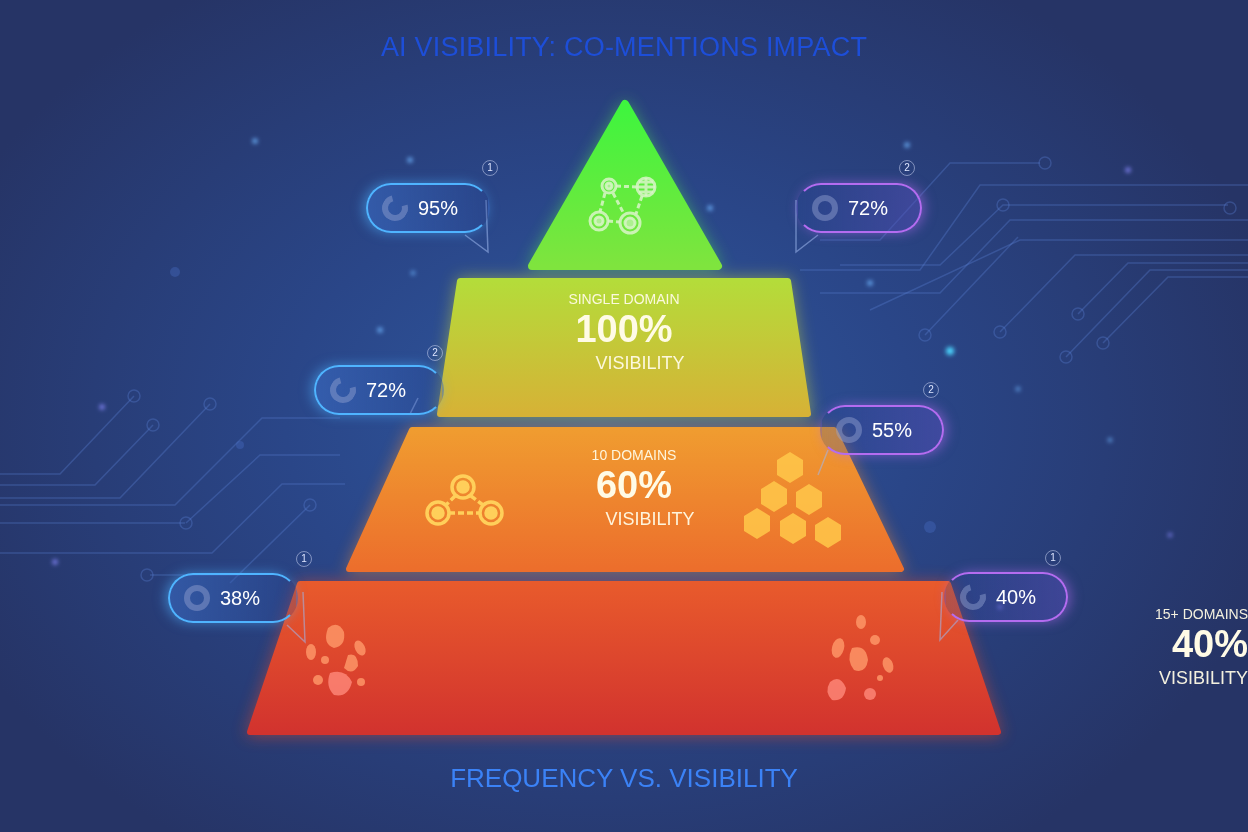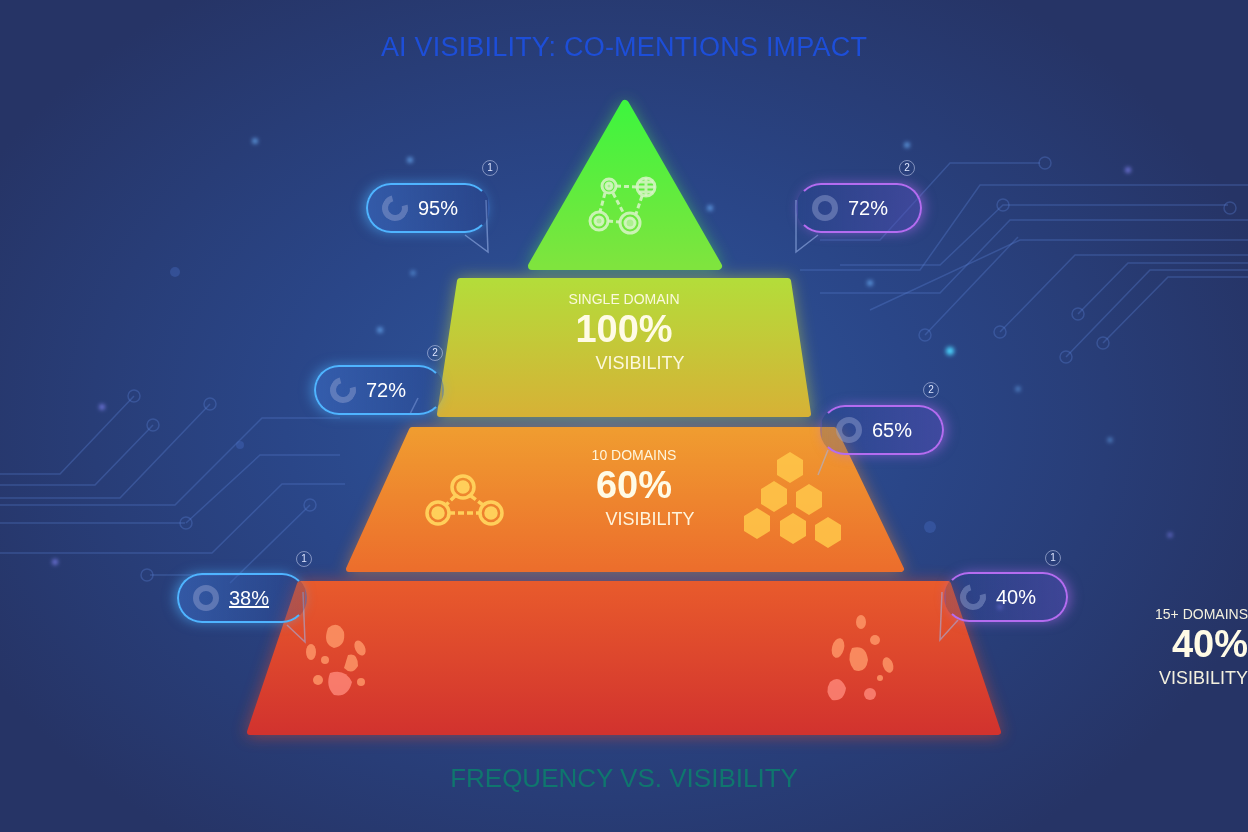--- a/index.html
+++ b/index.html
@@ -11,21 +11,21 @@
     color: #fff;
   }
   .bg-svg { position: absolute; left: 0; top: 0; width: 1248px; height: 832px; }
   .title {
     position: absolute; left: 0; width: 1248px; top: 32px;
     text-align: center; font-size: 27px; letter-spacing: 0.2px;
     color: #1d4ed8; font-weight: normal;
   }
   .subtitle {
     position: absolute; left: 0; width: 1248px; top: 763px;
-    text-align: center; font-size: 26px; color: #0f766e;
+    text-align: center; font-size: 26px; color: #3b82f6;
   }
   .tier-text {
     position: absolute; left: 0; width: 1248px; text-align: center; color: #fffbe6;
   }
   .tier-text .lbl { display: block; font-size: 14px; opacity: 0.95; }
   .tier-text .pct { display: block; font-size: 38px; font-weight: bold; line-height: 44px; margin-top: 0; }
   .tier-text .vis { display: block; font-size: 18px; margin-top: 2px; opacity: 0.95; margin-left: 32px; }
 
   .bubble {
     position: absolute; height: 50px; border-radius: 25px;
@@ -244,25 +244,25 @@
 <div class="badge" style="left:899px; top:160px;">2</div>
 
 <div class="bubble left" style="left:314px; top:365px; width:130px;">
   <span class="ring partial"></span>
   <span class="val">72%</span>
 </div>
 <div class="badge" style="left:427px; top:345px;">2</div>
 
 <div class="bubble right" style="left:820px; top:405px; width:124px;">
   <span class="ring"></span>
-  <span class="val">65%</span>
+  <span class="val">55%</span>
 </div>
 <div class="badge" style="left:923px; top:382px;">2</div>
 
-<div class="bubble left" style="left:177px; top:573px; width:130px;text-decoration:underline;">
+<div class="bubble left" style="left:168px; top:573px; width:130px;">
   <span class="ring"></span>
   <span class="val">38%</span>
 </div>
 <div class="badge" style="left:296px; top:551px;">1</div>
 
 <div class="bubble right" style="left:944px; top:572px; width:124px;">
   <span class="ring partial"></span>
   <span class="val">40%</span>
 </div>
 <div class="badge" style="left:1045px; top:550px;">1</div>

